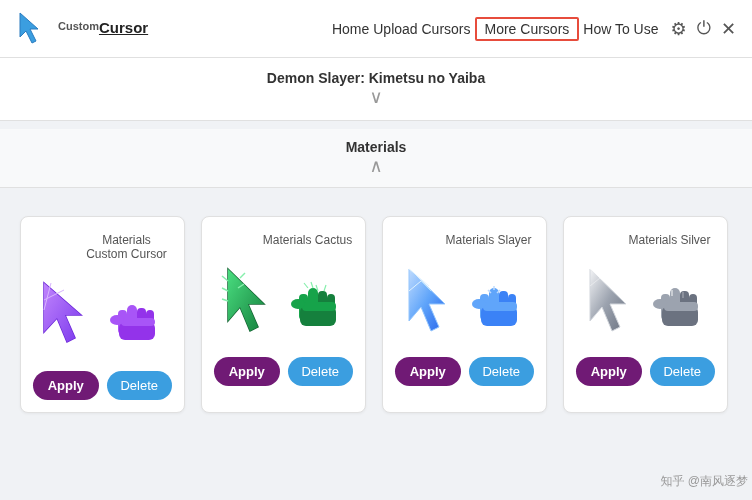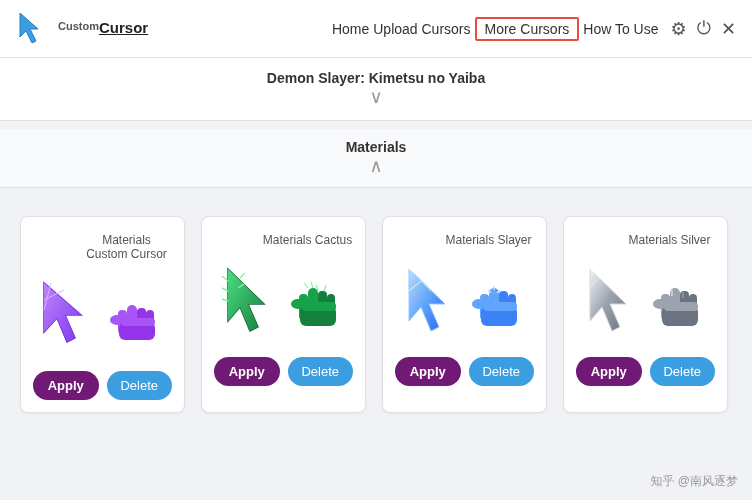--- a/index.html
+++ b/index.html
@@ -202,21 +202,21 @@
     
     .cursor-img {
       width: 60px;
       height: 70px;
     }
 
     
     .watermark {
       position: absolute;
       bottom: 10px;
-      right: 14px;
+      right: 4px;
       font-size: 12px;
       color: #999;
     }
   </style>
 </head>
 <body>
 
 <div class="header">
   <div class="logo-area">
 

